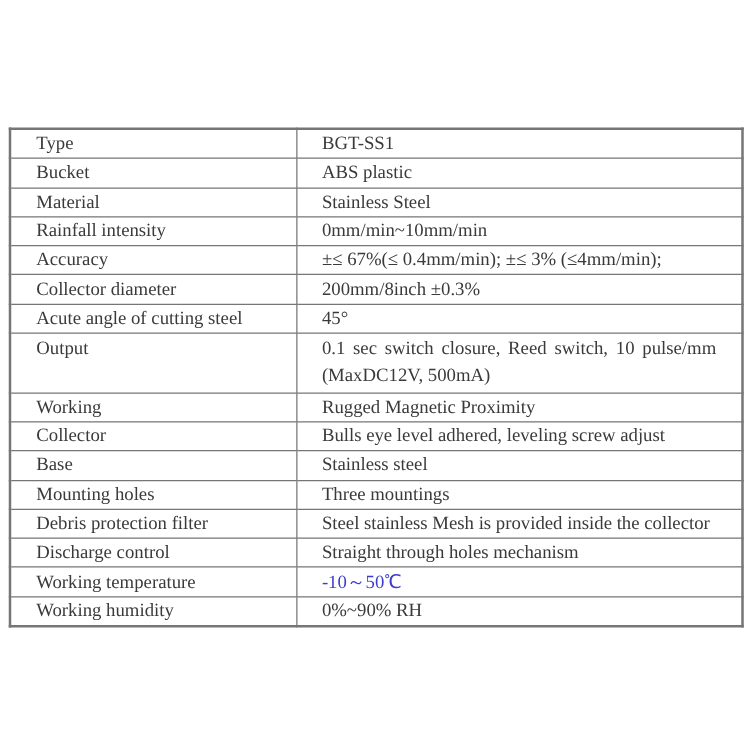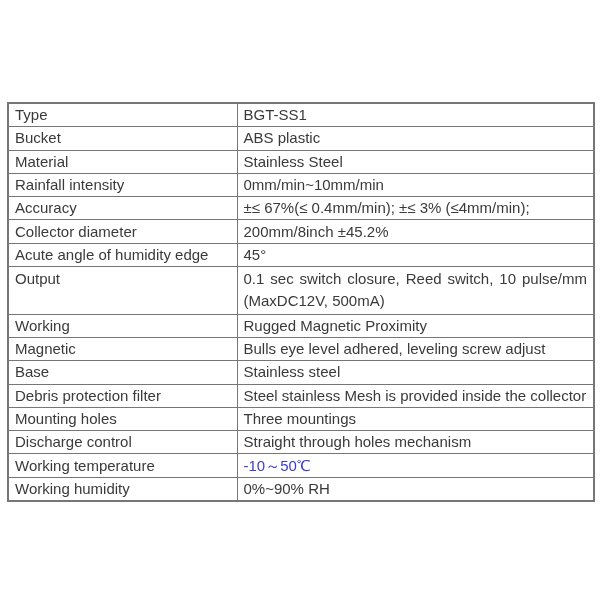--- a/index.html
+++ b/index.html
@@ -21,26 +21,27 @@
     top: 102px;
     width: 586px;
     border-collapse: collapse;
     table-layout: fixed;
     font-size: 15px;
     color: var(--text-color, #3a3a3a);
     border: 2px solid var(--border-color, #6f6f6f);
   }
   table.spec-table td {
     border: 1.5px solid var(--border-color, #7a7a7a);
-    padding: 0 6px;
+    padding: 0 20px;
     height: 22.3px;
     vertical-align: middle;
     line-height: 20px;
     white-space: nowrap;
     overflow: hidden;
+    font-family: Liberation Serif, serif;
   }
   table.spec-table tr.tall td {
     height: 44.6px;
   }
   table.spec-table td.value-justify {
     white-space: normal;
     text-align: justify;
     line-height: 22px;
     padding-top: 0;
     padding-bottom: 0;
@@ -75,49 +76,49 @@
       <tr>
         <td>Rainfall intensity</td>
         <td>0mm/min~10mm/min</td>
       </tr>
       <tr>
         <td>Accuracy</td>
         <td>±≤ 67%(≤ 0.4mm/min); ±≤ 3% (≤4mm/min);</td>
       </tr>
       <tr>
         <td>Collector diameter</td>
-        <td>200mm/8inch ±45.2%</td>
+        <td>200mm/8inch ±0.3%</td>
       </tr>
       <tr>
-        <td>Acute angle of humidity edge</td>
+        <td>Acute angle of cutting steel</td>
         <td>45°</td>
       </tr>
       <tr class="tall">
         <td style="vertical-align:top; padding-top:2px;">Output</td>
         <td class="value-justify">0.1 sec switch closure, Reed switch, 10 pulse/mm (MaxDC12V, 500mA)</td>
       </tr>
       <tr>
         <td>Working</td>
         <td>Rugged Magnetic Proximity</td>
       </tr>
       <tr>
-        <td>Magnetic</td>
+        <td>Collector</td>
         <td>Bulls eye level adhered, leveling screw adjust</td>
       </tr>
       <tr>
         <td>Base</td>
         <td>Stainless steel</td>
       </tr>
       <tr>
+        <td>Mounting holes</td>
+        <td>Three mountings</td>
+      </tr>
+      <tr>
         <td>Debris protection filter</td>
         <td>Steel stainless Mesh is provided inside the collector</td>
-      </tr>
-      <tr>
-        <td>Mounting holes</td>
-        <td>Three mountings</td>
       </tr>
       <tr>
         <td>Discharge control</td>
         <td>Straight through holes mechanism</td>
       </tr>
       <tr>
         <td>Working temperature</td>
         <td class="value-blue">-10～50℃</td>
       </tr>
       <tr>

